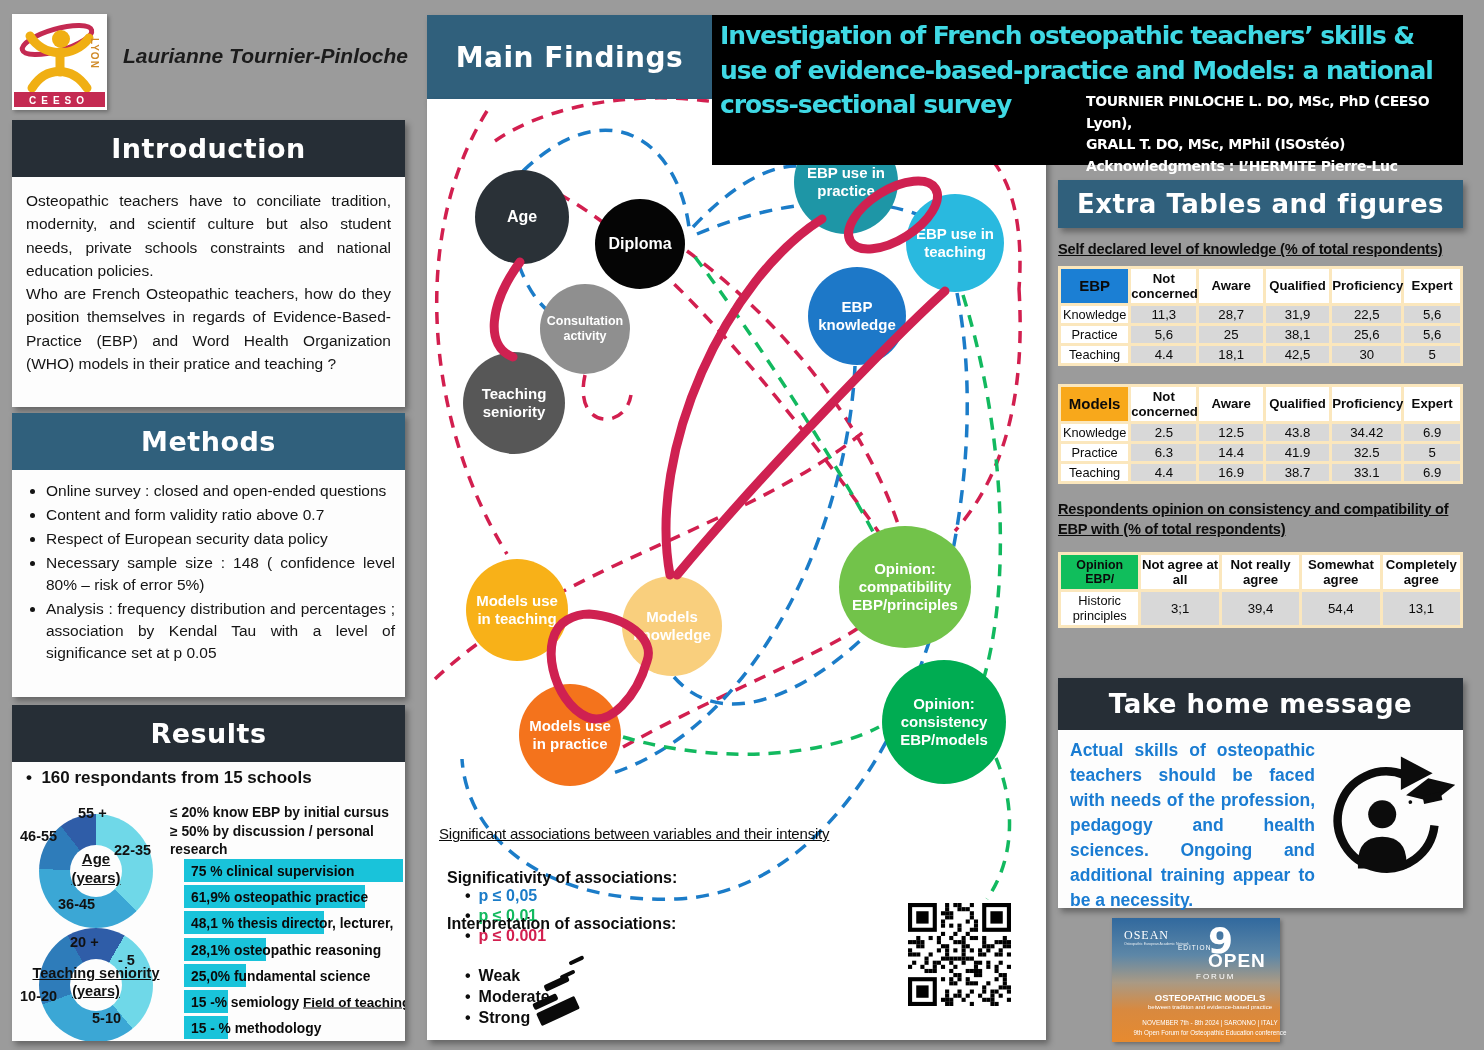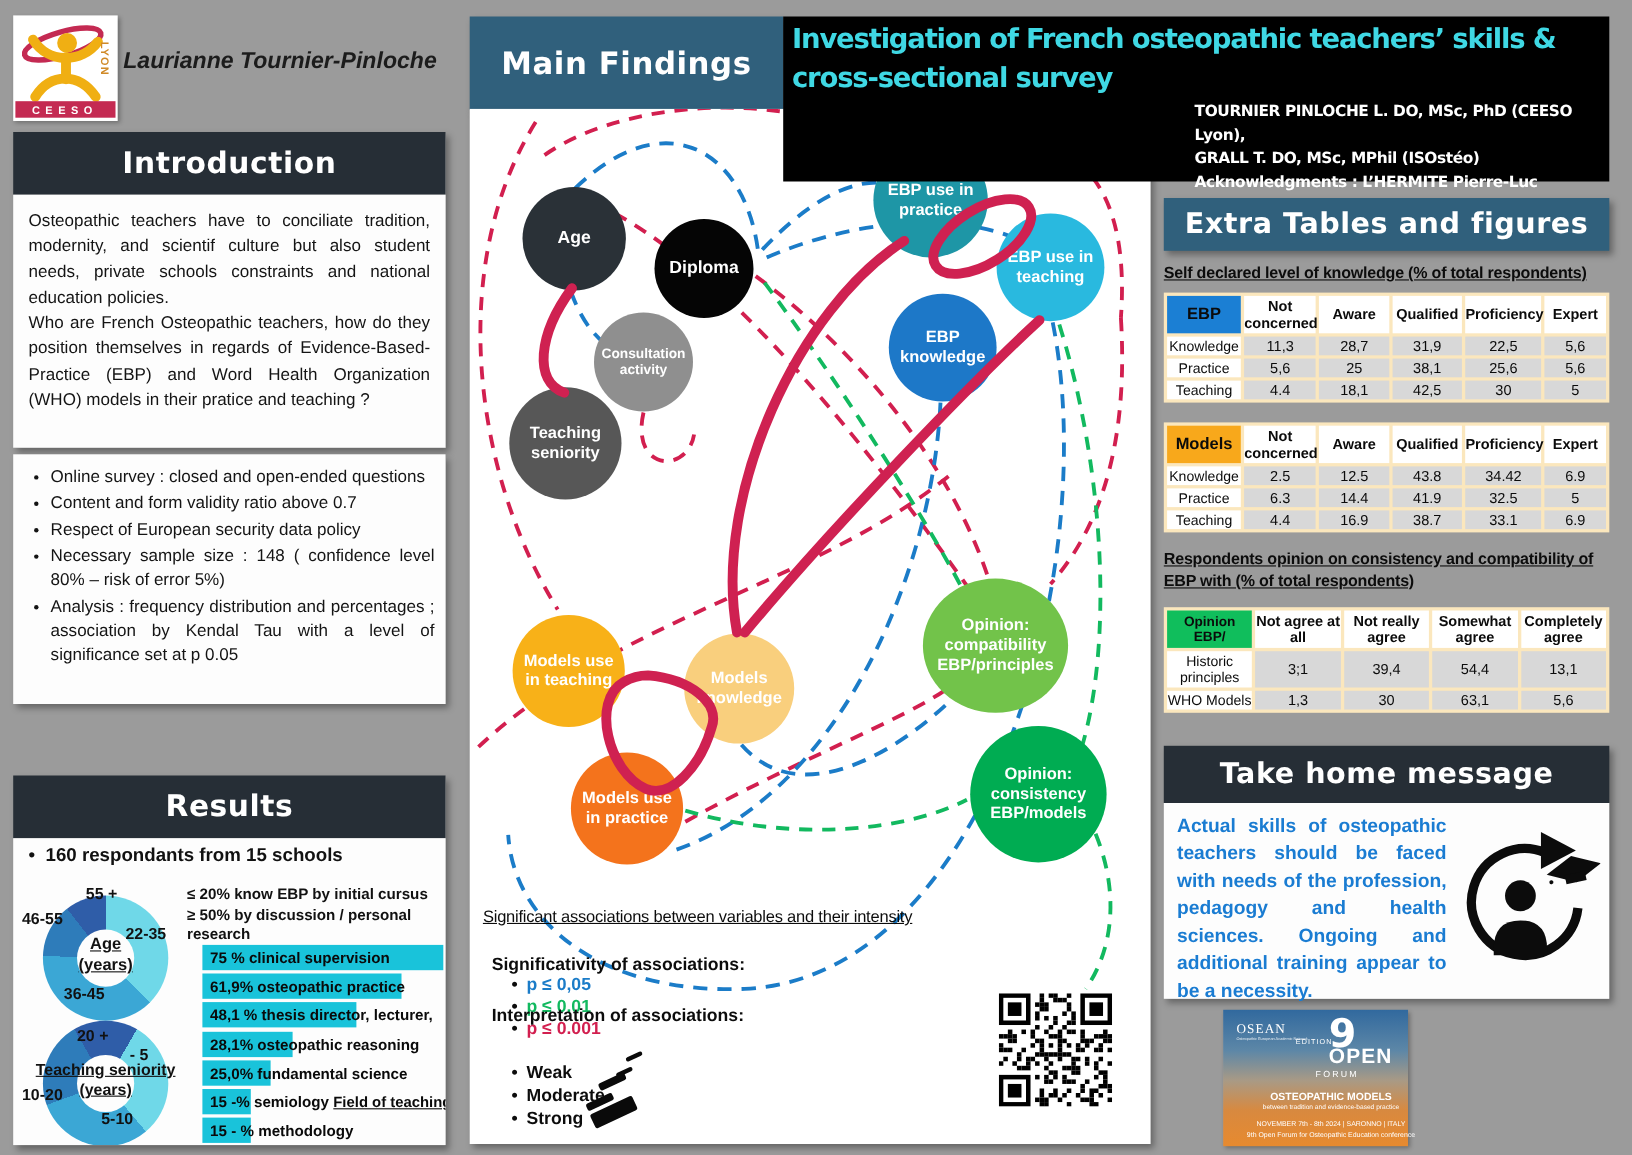--- a/index.html
+++ b/index.html
@@ -11,21 +11,21 @@
 
   
   .sec-header{display:flex;align-items:center;justify-content:center;color:#fff;
     font-family:"DejaVu Sans",sans-serif;font-weight:bold;letter-spacing:.5px;}
   .dark-h{background:#262e36;}
   .teal-h{background:#30607c;}
   .sec-body{background:#fdfdfd;color:#141414;}
 
   
   #logo-box{position:absolute;left:12px;top:14px;width:95px;height:96px;background:#fff;box-shadow:2px 2px 4px rgba(0,0,0,.3);}
-  #author-name{position:absolute;left:112px;top:44px;width:296px;text-align:left;
+  #author-name{position:absolute;left:112px;top:44px;width:296px;text-align:right;
     font-size:21px;font-weight:bold;font-style:italic;color:#1c1c1c;}
 
   #intro{position:absolute;left:12px;top:120px;width:393px;}
   #intro .sec-header{height:57px;font-size:27px;}
   #intro .sec-body{height:230px;padding:12px 14px;font-size:15.5px;line-height:1.5;text-align:justify;}
   #intro p{margin:0;}
 
   #methods{position:absolute;left:12px;top:413px;width:393px;}
   #methods .sec-header{height:57px;font-size:27px;}
   #methods .sec-body{height:227px;padding:8px 10px 6px 10px;font-size:15.5px;line-height:1.42;}
@@ -131,20 +131,21 @@
 
   <section id="intro" class="shadow">
     <div class="sec-header dark-h">Introduction</div>
     <div class="sec-body">
       <p>Osteopathic teachers have to conciliate tradition, modernity, and scientif culture but also student needs, private schools constraints and national education policies.</p>
       <p>Who are French Osteopathic teachers, how do they position themselves in regards of Evidence-Based-Practice (EBP) and Word Health Organization (WHO) models in their pratice and teaching ?</p>
     </div>
   </section>
 
   <section id="methods" class="shadow">
+    <div class="sec-header teal-h">Methods</div>
     <div class="sec-body">
       <ul>
         <li>Online survey : closed and open-ended questions</li>
         <li>Content and form validity ratio above 0.7</li>
         <li>Respect of European security data policy</li>
         <li>Necessary sample size : 148 ( confidence level 80% – risk of error 5%)</li>
         <li>Analysis : frequency distribution and percentages ; association by Kendal Tau with a level of significance set at p 0.05</li>
       </ul>
     </div>
   </section>
@@ -499,20 +500,21 @@
             <rect x="60" y="96" width="4" height="4"></rect>
             <rect x="80" y="96" width="4" height="4"></rect>
             <rect x="84" y="96" width="4" height="4"></rect>
           </g>
       </g>
     </svg>
   </div>
 
   <div id="title-block">
     <div class="title-line">Investigation of French osteopathic teachers’ skills &amp;</div>
+    <div class="title-line">use of evidence-based-practice and Models: a national</div>
     <div class="title-line">cross-sectional survey</div>
     <div id="title-authors">
       <div>TOURNIER PINLOCHE L. DO, MSc, PhD (CEESO Lyon),</div>
       <div>GRALL T. DO, MSc, MPhil (ISOstéo)</div>
       <div>Acknowledgments : L’HERMITE Pierre-Luc</div>
     </div>
   </div>
 
   <div id="extra-h" class="sec-header teal-h shadow">Extra Tables and figures</div>
 
@@ -629,27 +631,20 @@
       <td>Somewhat agree</td>
       <td>Completely agree</td>
     </tr>
     <tr>
       <td class="rowlab" style="line-height:1.2">Historic principles</td>
           <td>3;1</td>
           <td>39,4</td>
           <td>54,4</td>
           <td>13,1</td>
     </tr>
-    <tr>
-      <td class="rowlab">WHO Models</td>
-          <td>1,3</td>
-          <td>30</td>
-          <td>63,1</td>
-          <td>5,6</td>
-    </tr>
   </tbody>
     </table>
 
   <section id="takehome" class="shadow">
     <div class="sec-header dark-h">Take home message</div>
     <div class="sec-body">
       <div id="takehome-text">Actual skills of osteopathic teachers should be faced with needs of the profession, pedagogy and health sciences. Ongoing and additional training appear to be a necessity.</div>
       <div id="takehome-icon">
         <svg width="140" height="150" viewBox="0 0 150 150">
           <path d="M128,82 A52,52 0 1 1 96,28" fill="none" stroke="#0c0c0c" stroke-width="9"></path>

